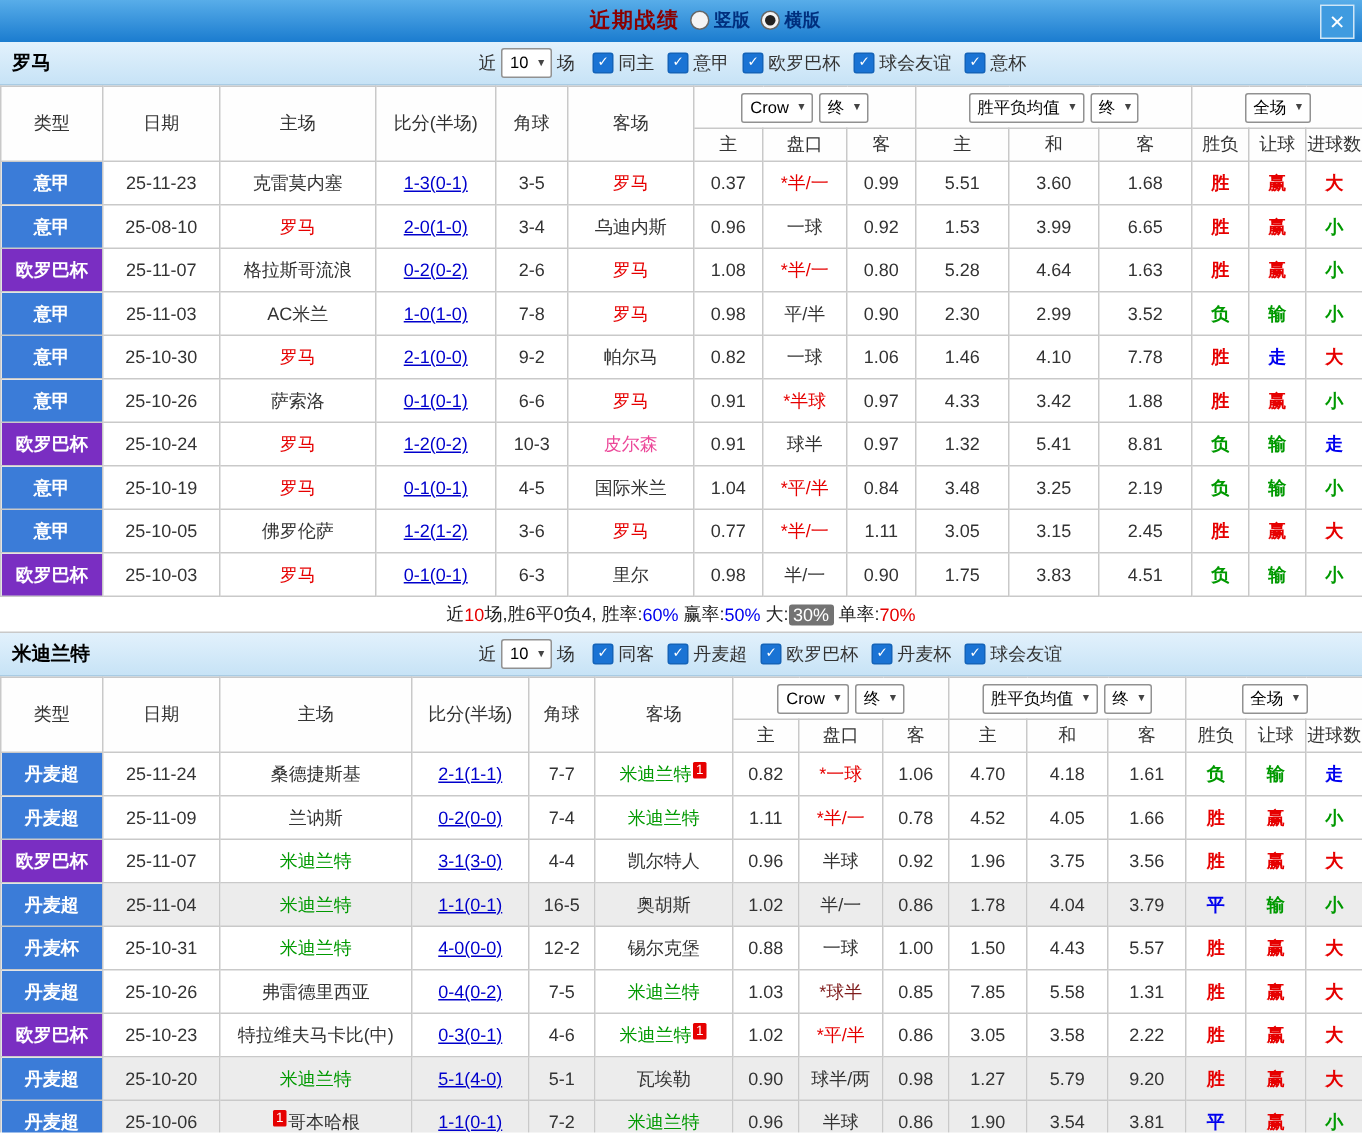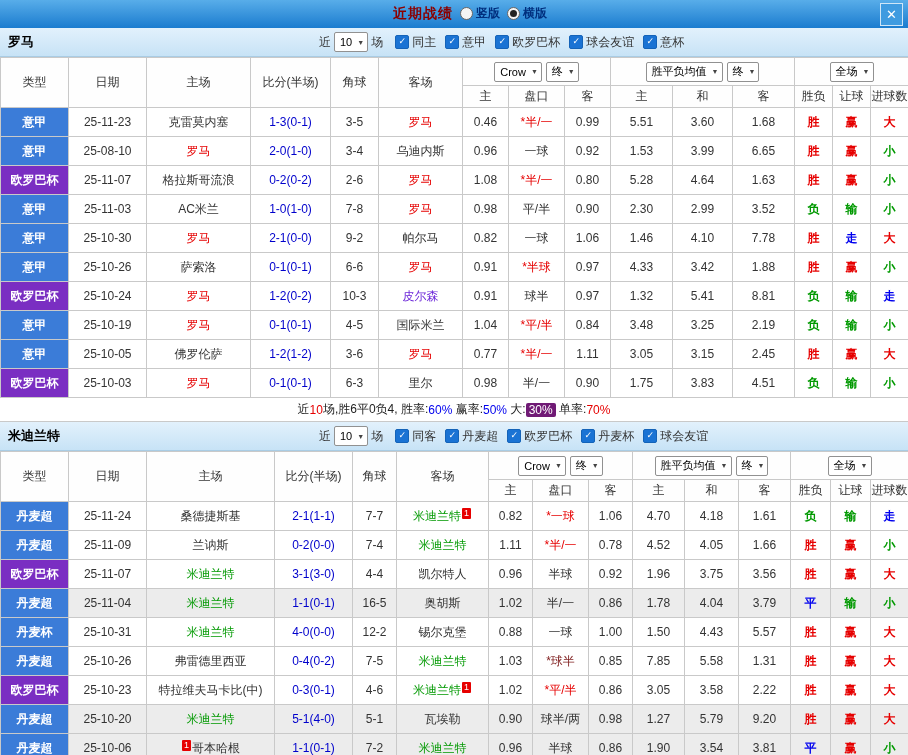--- a/index.html
+++ b/index.html
@@ -39,21 +39,21 @@
   
   table.matches{border-collapse:collapse;table-layout:fixed;width:908px;}
   .matches th,.matches td{border:1px solid #c9c9c9;text-align:center;overflow:hidden;
                           white-space:nowrap;padding:0;}
   .matches thead th{font-weight:normal;background:#fefefe;color:#333;font-size:12px;}
   tr.hdr-a th{height:27px;}
   tr.hdr-b th{height:21px;}
   .matches tbody td{height:28px;font-size:12px;}
   tr.shaded td{background:#ececec;}
   .badge-cell{color:#fff;font-weight:bold;}
-  .score{color:#0000cc;}
+  .score{color:#0000cc;text-decoration:underline;}
   .rank{display:inline-block;background:#e60000;color:#fff;font-size:9px;line-height:11px;
         padding:0 2px;border-radius:1px;position:relative;top:-4px;margin:0 1px;}
 
   .summary{height:23px;border-bottom:1px solid #c9c9c9;display:flex;align-items:center;
            justify-content:center;background:#fff;}
   .summary span{white-space:pre;}
   .sum-badge{padding:0 3px;border-radius:2px;}
 </style>
 </head>
 <body>
@@ -177,21 +177,21 @@
           </tr>
         </thead>
         <tbody>
           <tr>
             <td class="badge-cell" style="background:#3b7cd8">意甲</td>
             <td>25-11-23</td>
             <td><span style="color:#333">克雷莫内塞</span></td>
             <td class="score">1-3(0-1)</td>
             <td>3-5</td>
             <td><span style="color:#e60000">罗马</span></td>
-            <td>0.46</td>
+            <td>0.37</td>
             <td style="color:#e60000">*半/一</td>
             <td>0.99</td>
             <td>5.51</td>
             <td>3.60</td>
             <td>1.68</td>
             <td style="color:#e60000;font-weight:bold">胜</td>
             <td style="color:#e60000;font-weight:bold">赢</td>
             <td style="color:#e60000;font-weight:bold">大</td>
           </tr>
           <tr>
@@ -278,21 +278,21 @@
             <td style="color:#e60000;font-weight:bold">胜</td>
             <td style="color:#e60000;font-weight:bold">赢</td>
             <td style="color:#009900;font-weight:bold">小</td>
           </tr>
           <tr>
             <td class="badge-cell" style="background:#7a2ec2">欧罗巴杯</td>
             <td>25-10-24</td>
             <td><span style="color:#e60000">罗马</span></td>
             <td class="score">1-2(0-2)</td>
             <td>10-3</td>
-            <td><span style="color:#6d28d9">皮尔森</span></td>
+            <td><span style="color:#ec4899">皮尔森</span></td>
             <td>0.91</td>
             <td style="color:#333">球半</td>
             <td>0.97</td>
             <td>1.32</td>
             <td>5.41</td>
             <td>8.81</td>
             <td style="color:#009900;font-weight:bold">负</td>
             <td style="color:#009900;font-weight:bold">输</td>
             <td style="color:#0000ee;font-weight:bold">走</td>
           </tr>
@@ -350,21 +350,21 @@
         </tbody>
       </table>
       <div class="summary">
         <span class="" style="color:#222">近</span>
         <span class="" style="color:#e60000">10</span>
         <span class="" style="color:#222">场,胜6平0负4, 胜率:</span>
         <span class="" style="color:#0000ee">60%</span>
         <span class="" style="color:#222"> 赢率:</span>
         <span class="" style="color:#0000ee">50%</span>
         <span class="" style="color:#222"> 大:</span>
-        <span class="sum-badge" style="color:#fff;background:#701a75">30%</span>
+        <span class="sum-badge" style="color:#fff;background:#737373">30%</span>
         <span class="" style="color:#222"> 单率:</span>
         <span class="" style="color:#e60000">70%</span>
       </div>
     </div>
     <div class="team-section">
       <div class="team-bar">
         <span class="team-name">米迪兰特</span>
         <div class="filters">
           <span class="lbl">近</span>
           <span class="sel">

